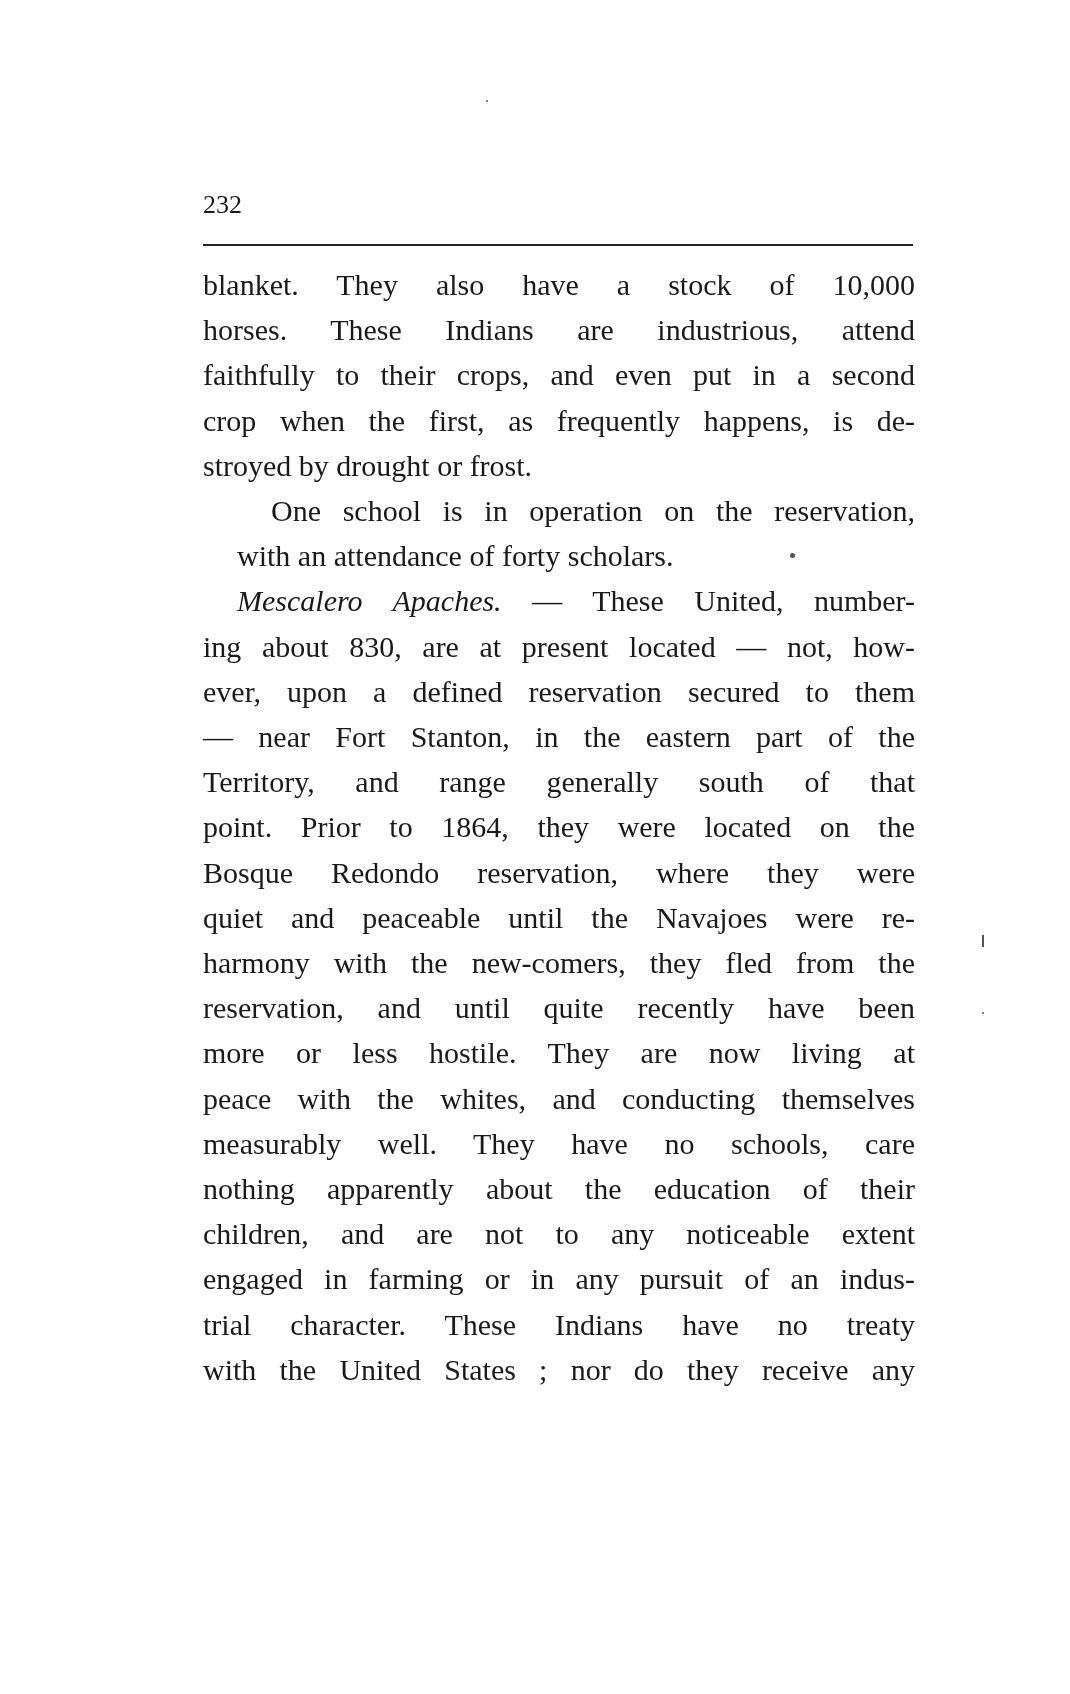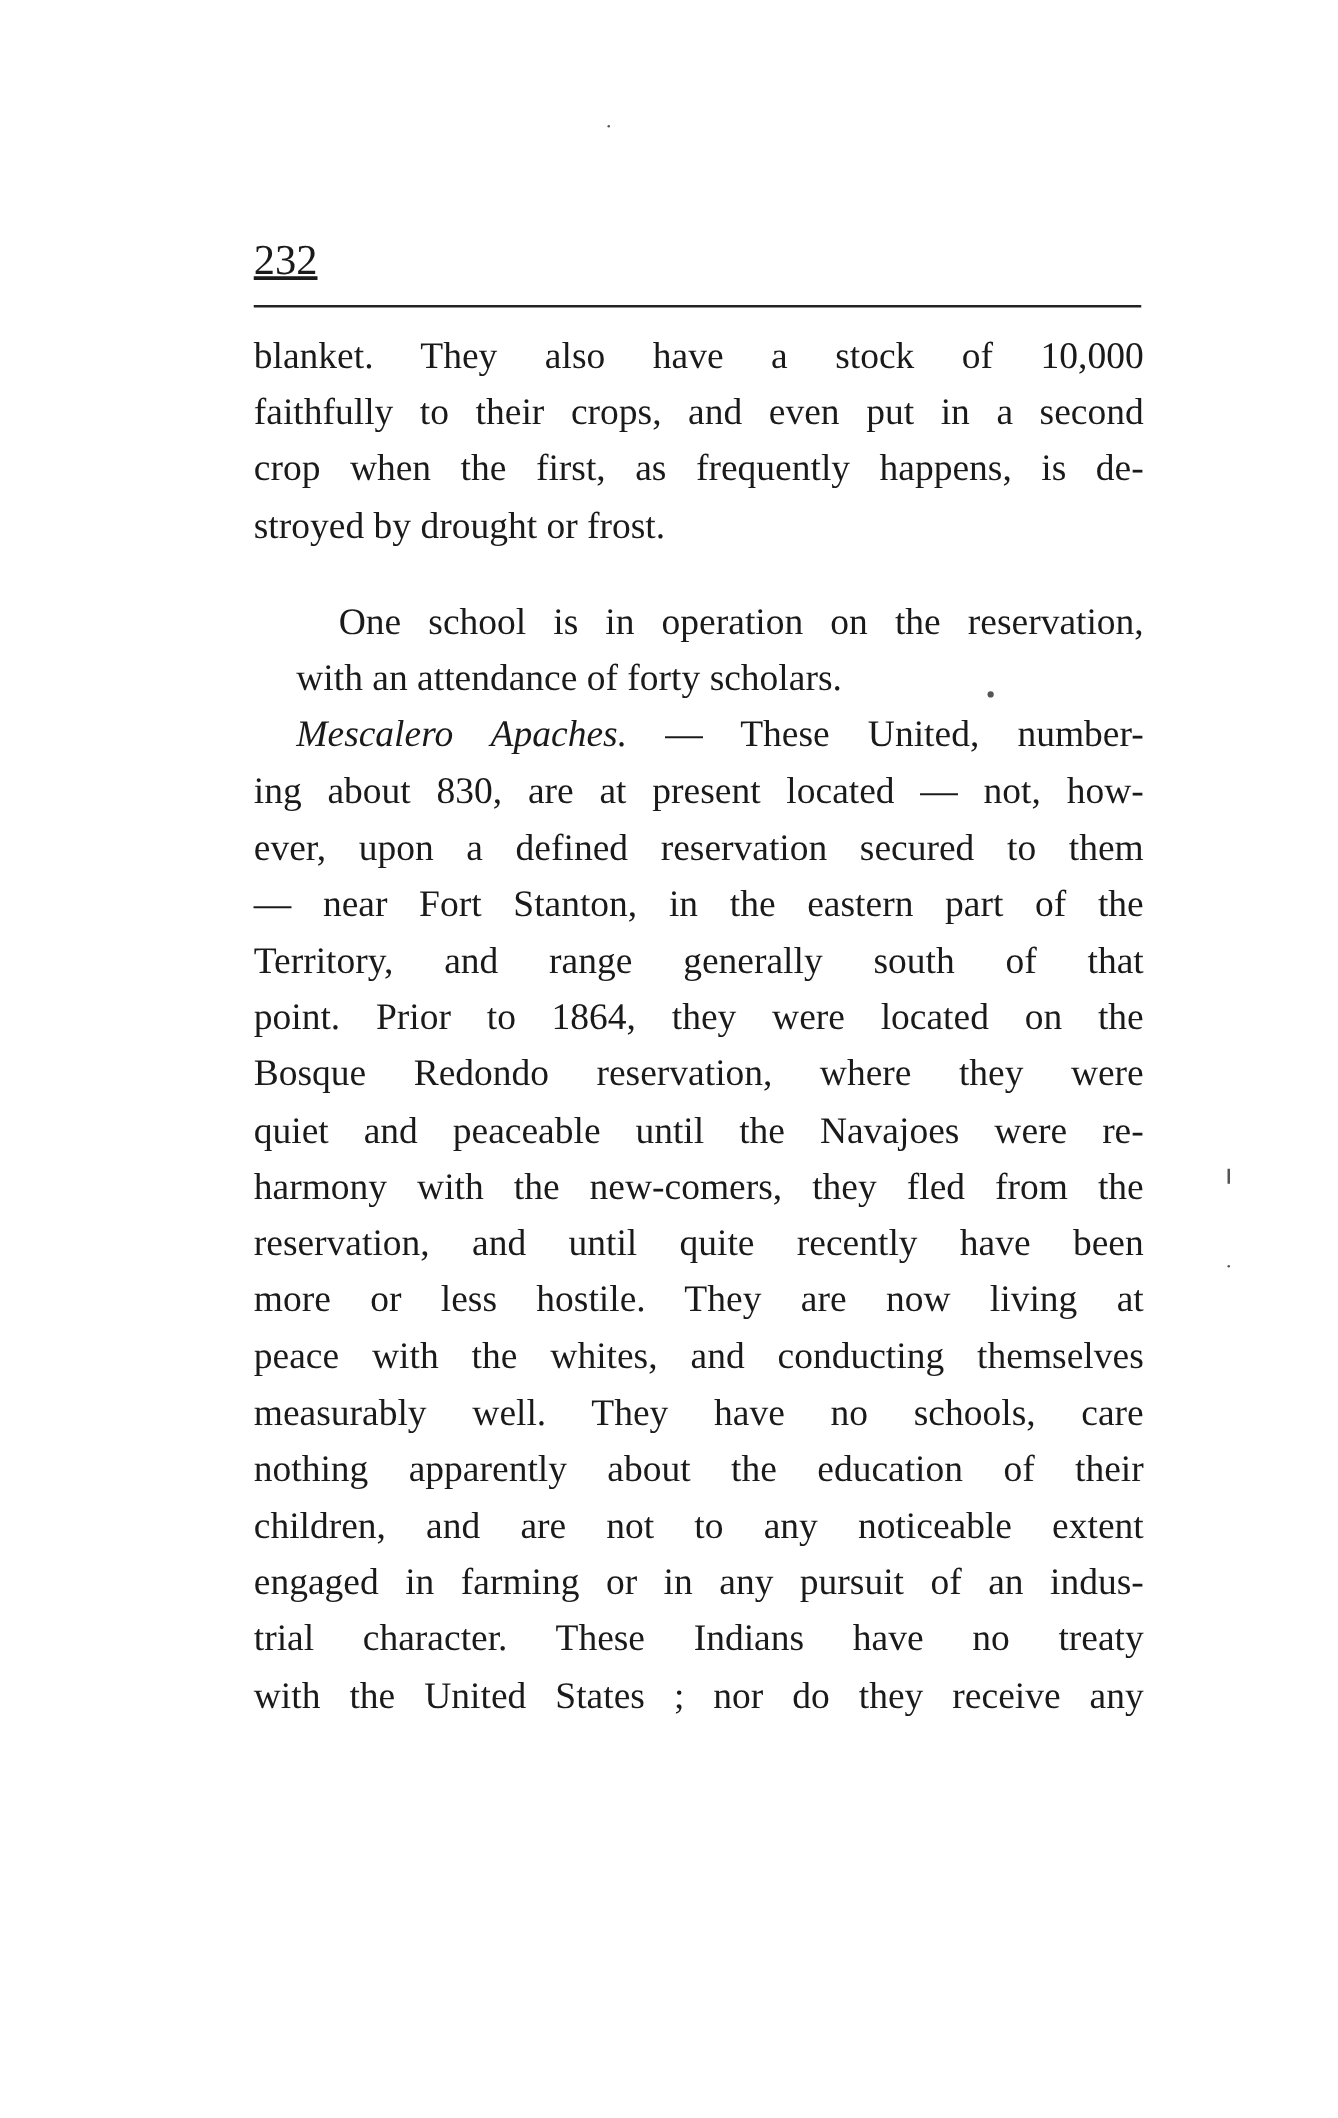--- a/index.html
+++ b/index.html
@@ -1,41 +1,42 @@
 <!DOCTYPE html>
 <html><head>
 <meta charset="utf-8">
 <style>
   html, body { margin: 0; padding: 0; background: #ffffff; }
   body { width: 1070px; height: 1694px; position: relative; overflow: hidden; font-family: "DejaVu Serif", "Liberation Serif", serif; color: #1a1a1a; }
   .page { position: absolute; left: 0; top: 0; width: 1070px; height: 1694px; }
   .header { position: absolute; left: 203px; top: 190px; width: 715px; height: 40px; }
-  .page-number { position: absolute; left: 0; top: 0; font-size: 34px; font-family: "Liberation Serif", serif; text-decoration: underline; }
+  .page-number { position: absolute; left: 0; top: 0; font-size: 26px; font-family: "Liberation Serif", serif; }
   .running-head { position: absolute; left: 102px; top: 5px; font-size: 20px; letter-spacing: 2px; font-family: "Liberation Serif", serif; }
   .rule { position: absolute; left: 203px; top: 244px; width: 710px; height: 2px; background: #222; }
   .body-text { position: absolute; left: 203px; top: 262px; width: 712px; font-family: Liberation Serif, serif; font-size: 30px; line-height: 45.2px; text-align: justify; }
   .body-text p { margin: 0; }
-  .body-text p.indent { text-indent: 34px; margin-top: 32px; }
+  .body-text p.indent { text-indent: 34px; }
   .body-text .line { display: block; text-align: justify; text-align-last: justify; white-space: nowrap; }
   .body-text .line.last { text-align-last: left; }
   .it { font-style: italic; }
   .speck { position: absolute; background: #555; border-radius: 50%; }
 </style>
 </head>
 <body>
 
 <div class="page">
   <div class="header">
     <span class="page-number">232</span>
   </div>
   <div class="rule"></div>
 
   <div class="body-text">
     <p>
       <span class="line">blanket.  They also have a stock of 10,000</span>
+      <span class="line">horses.  These Indians are industrious, attend</span>
       <span class="line">faithfully to their crops, and even put in a second</span>
       <span class="line">crop when the first, as frequently happens, is de-</span>
       <span class="line last">stroyed by drought or frost.</span>
     </p>
     <p class="indent">
       <span class="line" style="padding-left:34px">One school is in operation on the reservation,</span>
       <span class="line last">with an attendance of forty scholars.</span>
     </p>
     <p>
       <span class="line" style="padding-left:34px"><span class="it">Mescalero Apaches.</span> <span>— These United, number-</span></span>

